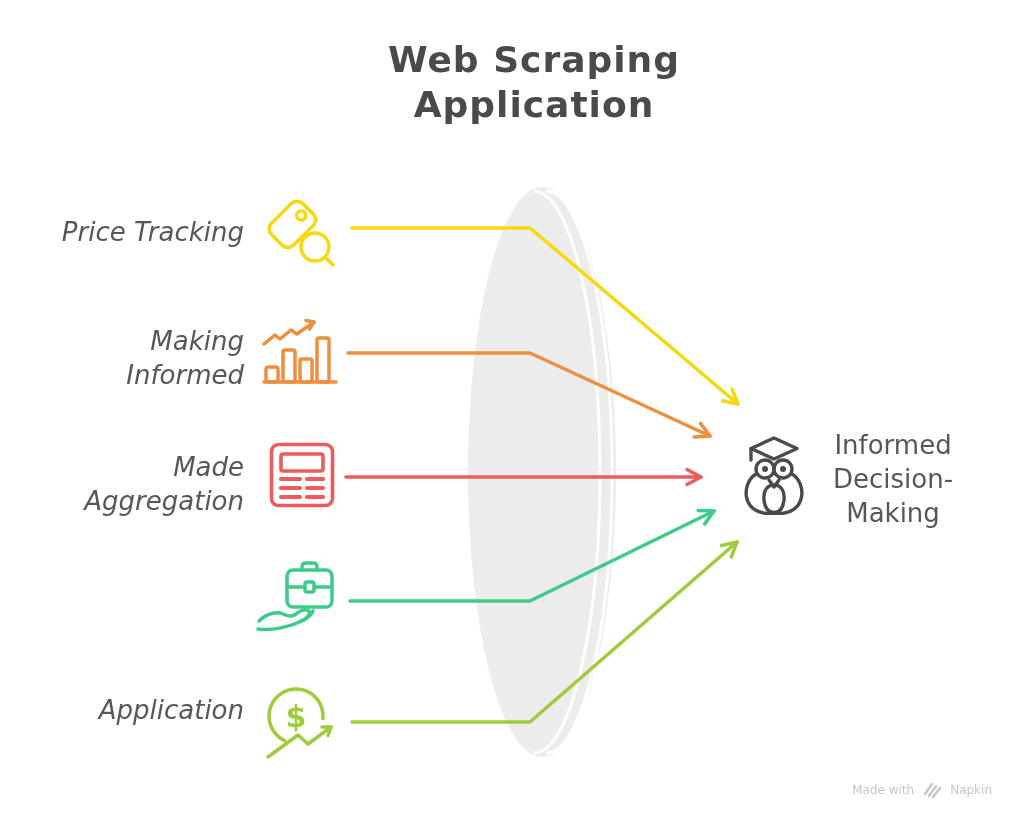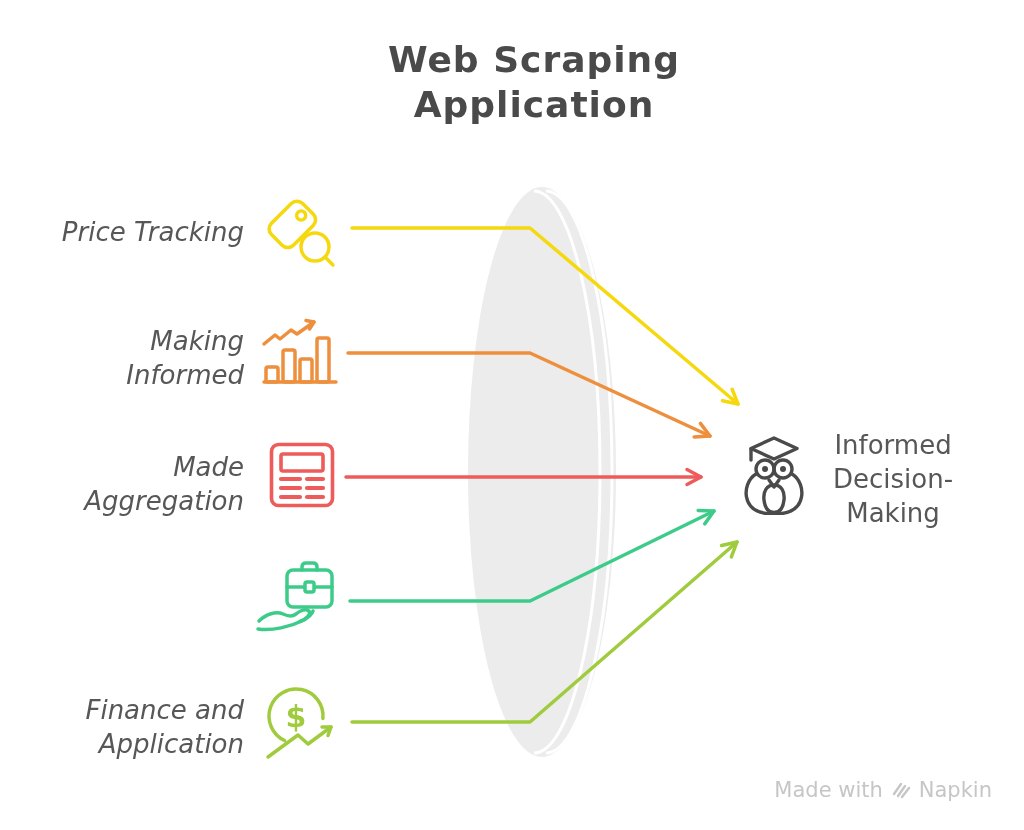--- a/index.html
+++ b/index.html
@@ -15,21 +15,21 @@
     position:absolute;right:780px;text-align:right;
     font-size:26px;line-height:34px;color:#575757;white-space:nowrap;font-style:italic;
   }
   .out-label{
     position:absolute;left:833px;top:428px;text-align:center;
     font-size:26px;line-height:34px;color:#575757;white-space:nowrap;
   }
   .abs{position:absolute;}
   .watermark{
     position:absolute;right:32px;top:778px;height:24px;display:flex;align-items:center;gap:7px;
-    font-size:21px;color:#C6C6C6;
+    font-size:12px;color:#C6C6C6;
   }
   svg{display:block;}
 </style>
 </head>
 <body>
 
 <div class="canvas">
 
   <div class="title">
     <div>Web Scraping</div>
@@ -75,21 +75,20 @@
   </div>
   <div class="src-label" style="top:324px">
     <div>Making</div>
     <div>Informed</div>
   </div>
   <div class="src-label" style="top:450px">
     <div>Made</div>
     <div>Aggregation</div>
   </div>
   <div class="src-label" style="top:693px">
-    <div>Finance and</div>
     <div>Application</div>
   </div>
 
   <svg class="abs" style="left:262px;top:196px" width="76" height="76" viewBox="0 0 76 76">
     <g fill="none" stroke-width="3.5" stroke-linecap="round" stroke-linejoin="round" stroke="#F5D80E">
       <g transform="rotate(45 30 28)">
         <rect x="15" y="6" width="31" height="44" rx="8"></rect>
         <circle cx="30.5" cy="15.5" r="4.5"></circle>
       </g>
       <circle cx="53" cy="51" r="14"></circle>

